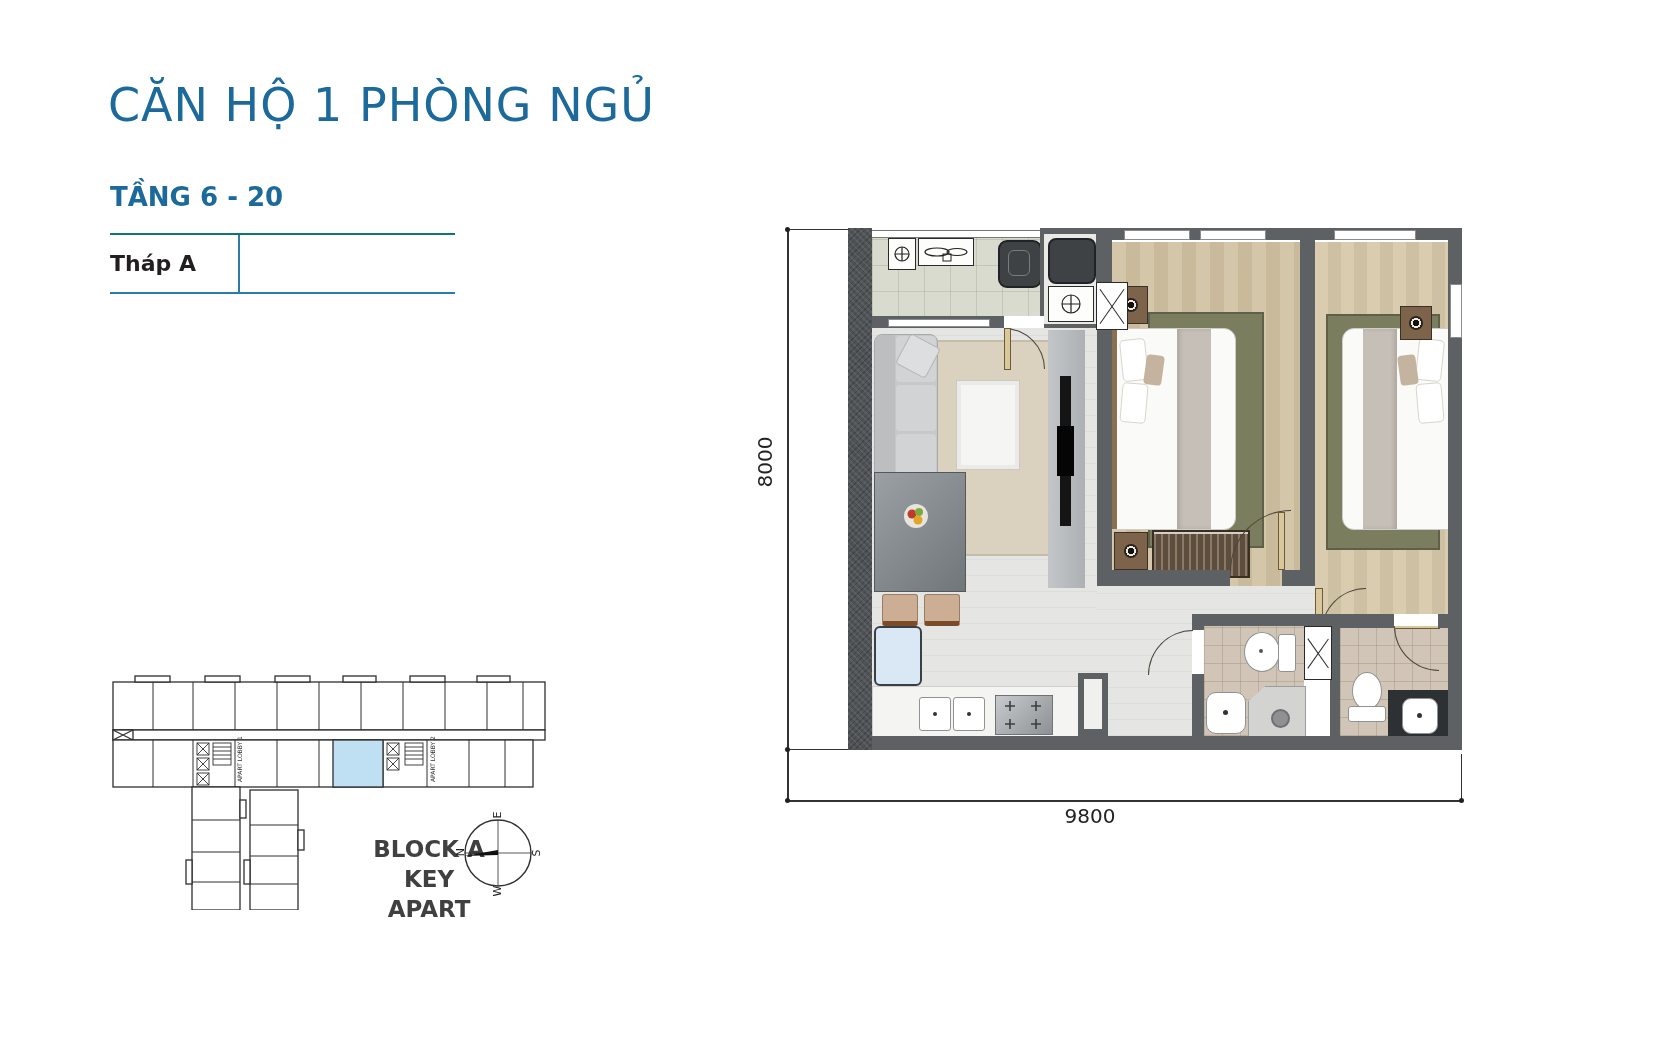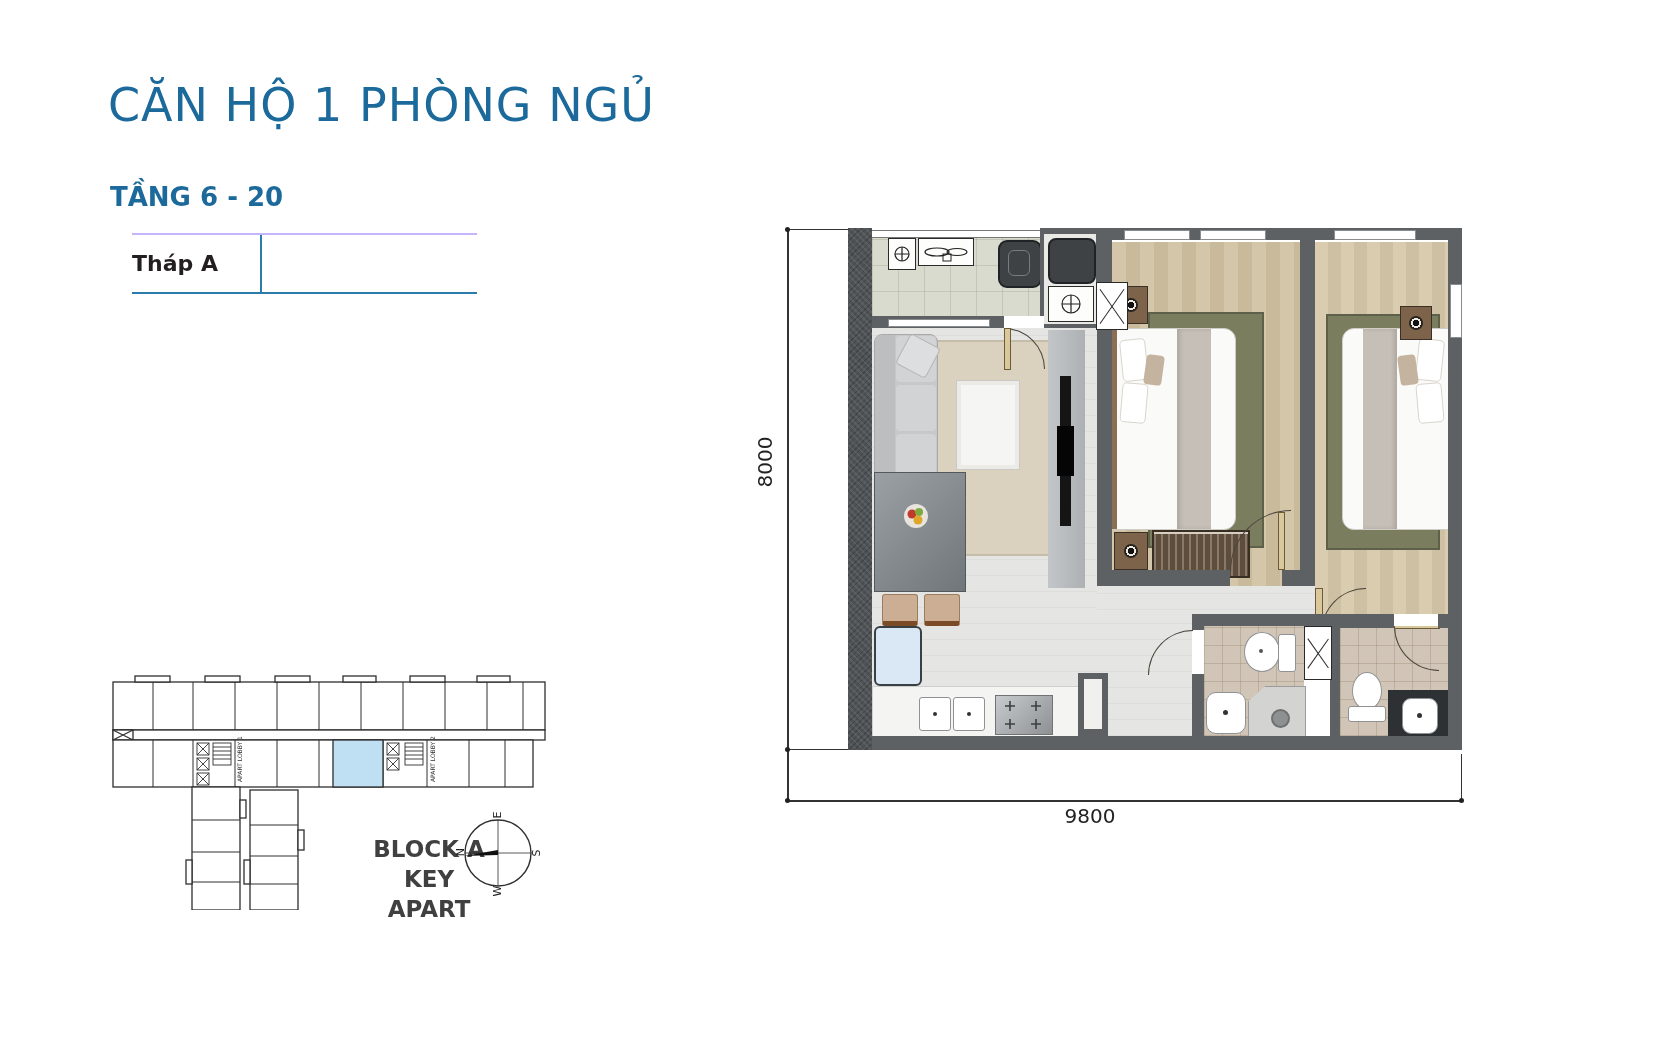--- a/index.html
+++ b/index.html
@@ -6,21 +6,21 @@
   body{
     width:1669px;height:1044px;position:relative;background:#ffffff;
     font-family:"DejaVu Sans","Liberation Sans",sans-serif;color:#231f20;
     overflow:hidden;
   }
   .abs{position:absolute;}
 
   
   #page-title{left:108px;top:78px;font-size:46px;letter-spacing:1px;color:#1b6a9b;font-weight:400;}
   #floor-range{left:110px;top:182px;font-size:26px;font-weight:bold;color:#1b6a9b;}
-  #unit-table{left:110px;top:233px;width:345px;height:57px;border-top:2px solid #c4b5fd;border-bottom:2px solid #2b7cab;margin-left:22px;}
+  #unit-table{left:110px;top:233px;width:345px;height:57px;border-top:2px solid #0f766e;border-bottom:2px solid #2b7cab;}
   #unit-table .vdiv{position:absolute;left:128px;top:0;width:2px;height:100%;background:#2b7cab;}
   #unit-table .cell{position:absolute;top:0;height:100%;display:flex;align-items:center;font-size:22px;}
   #unit-table .c1{left:0;width:128px;font-weight:bold;}
   #unit-table .c2{left:148px;width:195px;}
 
   
   #keyplan-text{left:364px;top:834px;width:130px;text-align:center;font-size:23px;line-height:30px;color:#404040;font-weight:bold;}
 
   
   .dimline{background:#333;}

